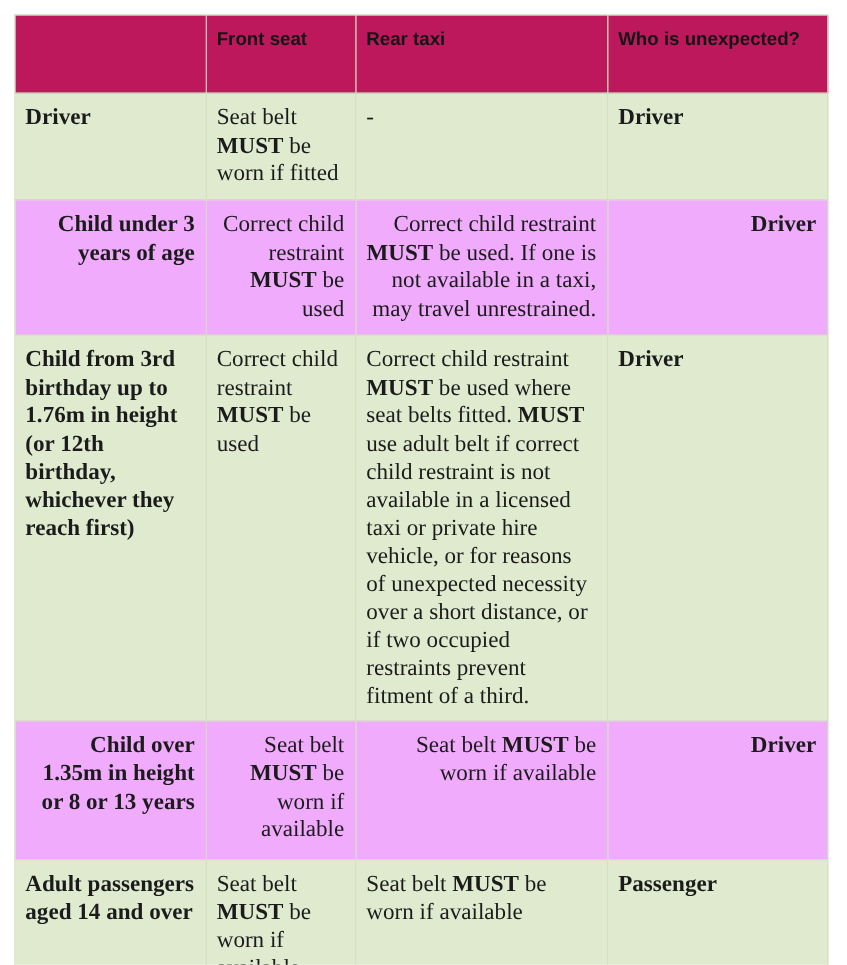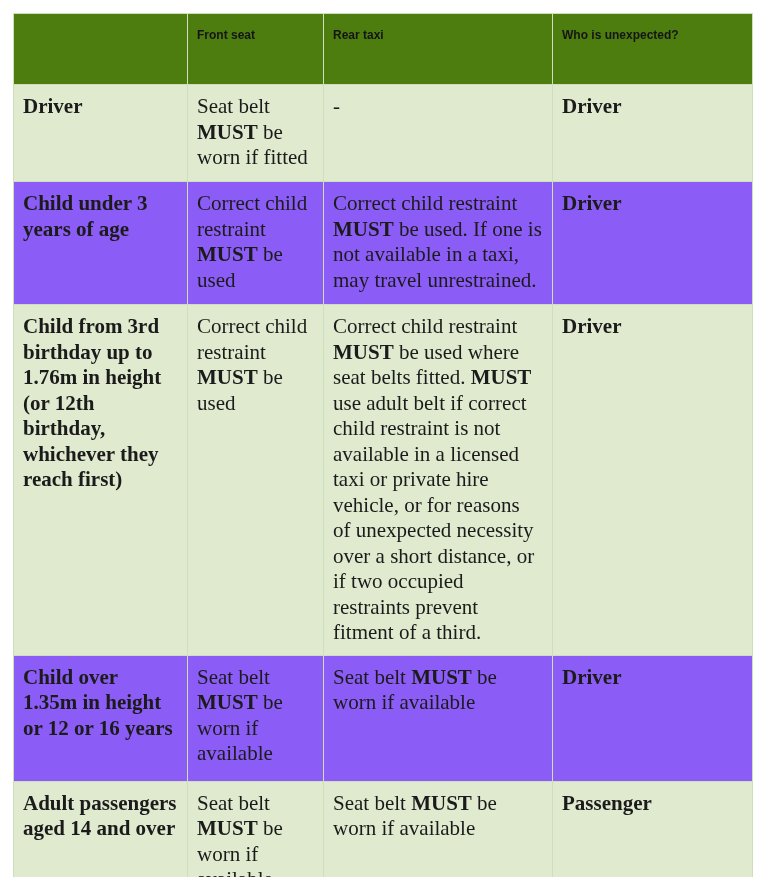--- a/index.html
+++ b/index.html
@@ -31,34 +31,34 @@
   table.seatbelt-table th,
   table.seatbelt-table td {
     border: 1px solid #cfdfbb;
     vertical-align: top;
     padding: 9px 10px 9px 9px;
     text-align: left;
   }
 
   
   thead th {
-    background: #4d7c0f;
+    background: #be185d;
     font-family: "Liberation Sans", sans-serif;
     font-weight: bold;
-    font-size: 12px;
+    font-size: 17px;
     line-height: 25px;
     color: #151515;
     height: 52px;
     padding-top: 10px;
   }
   thead th.blank-head { }
 
   
   tbody tr.row-green > td { background: #dfeacf; }
-  tbody tr.row-white > td { background: #8b5cf6; }
+  tbody tr.row-white > td { background: #f0abfc; text-align: right; }
 
   tbody td {
     font-family: "Liberation Serif", serif;
     font-size: 21px;
     line-height: 25.5px;
     color: #1b1b1b;
   }
   tbody td.col-cat,
   tbody td.col-resp {
     font-weight: bold;
@@ -131,21 +131,21 @@
           </td>
           <td class="col-rear">
             <span class="cell-text">Correct child restraint <b>MUST</b> be used where seat belts fitted. <b>MUST</b> use adult belt if correct child restraint is not available in a licensed taxi or private hire vehicle, or for reasons of unexpected necessity over a short distance, or if two occupied restraints prevent fitment of a third.</span>
           </td>
           <td class="col-resp">
             <span class="cell-text">Driver</span>
           </td>
         </tr>
         <tr class="row-white r4">
           <td class="col-cat">
-            <span class="cell-text">Child over 1.35m in height or 12 or 16 years</span>
+            <span class="cell-text">Child over 1.35m in height or 8 or 13 years</span>
           </td>
           <td class="col-front">
             <span class="cell-text">Seat belt <b>MUST</b> be worn if available</span>
           </td>
           <td class="col-rear">
             <span class="cell-text">Seat belt <b>MUST</b> be worn if available</span>
           </td>
           <td class="col-resp">
             <span class="cell-text">Driver</span>
           </td>

